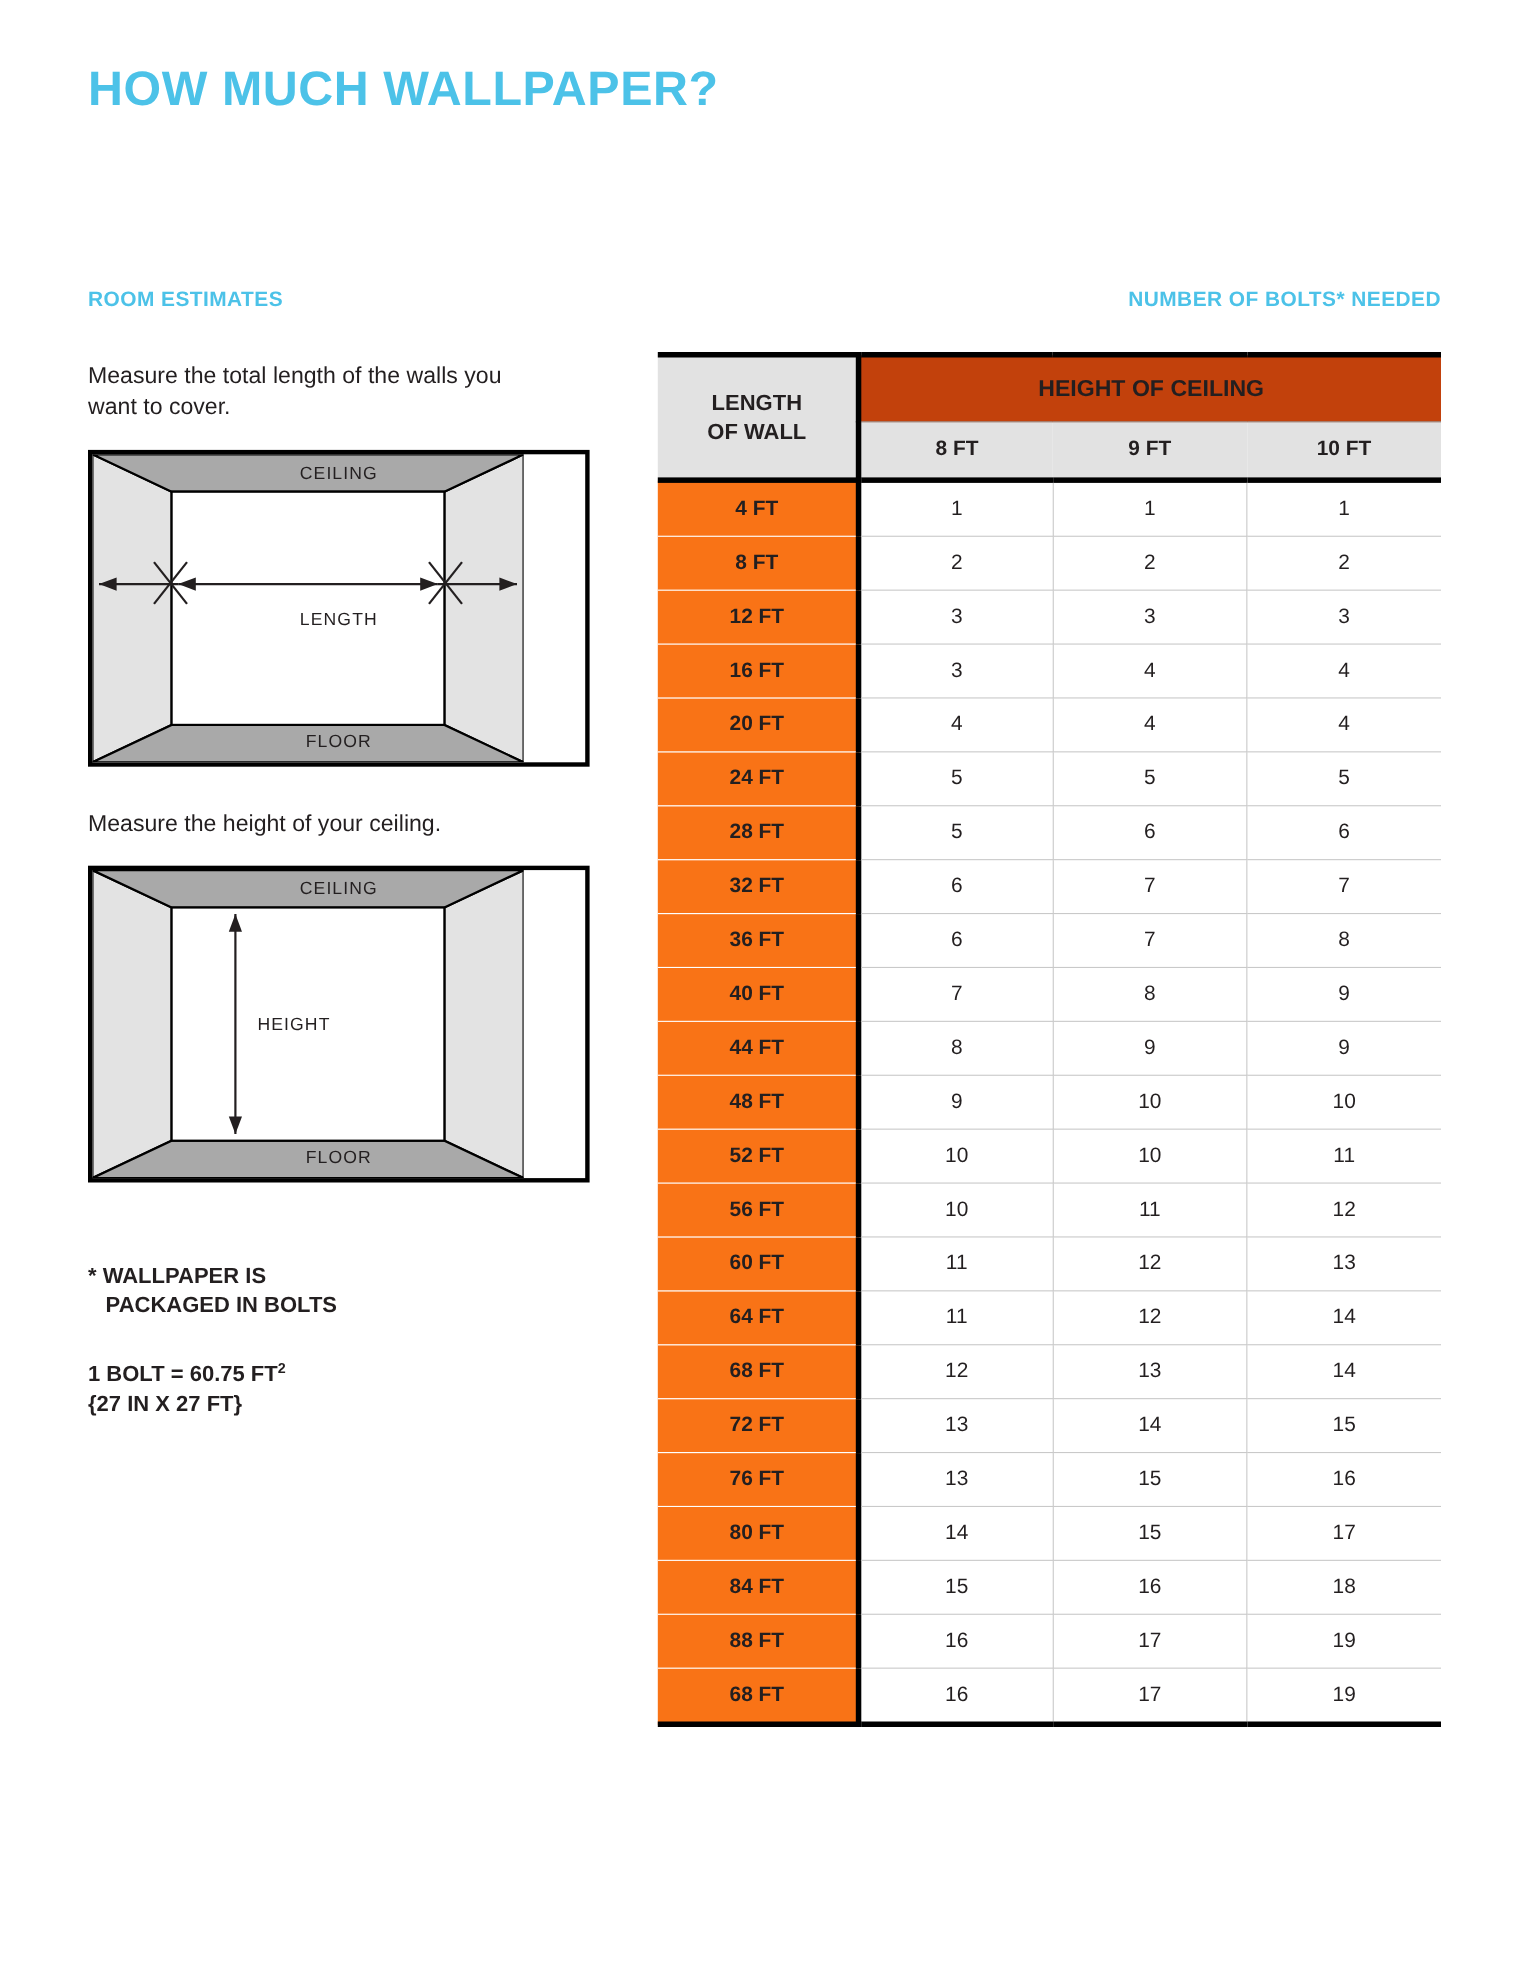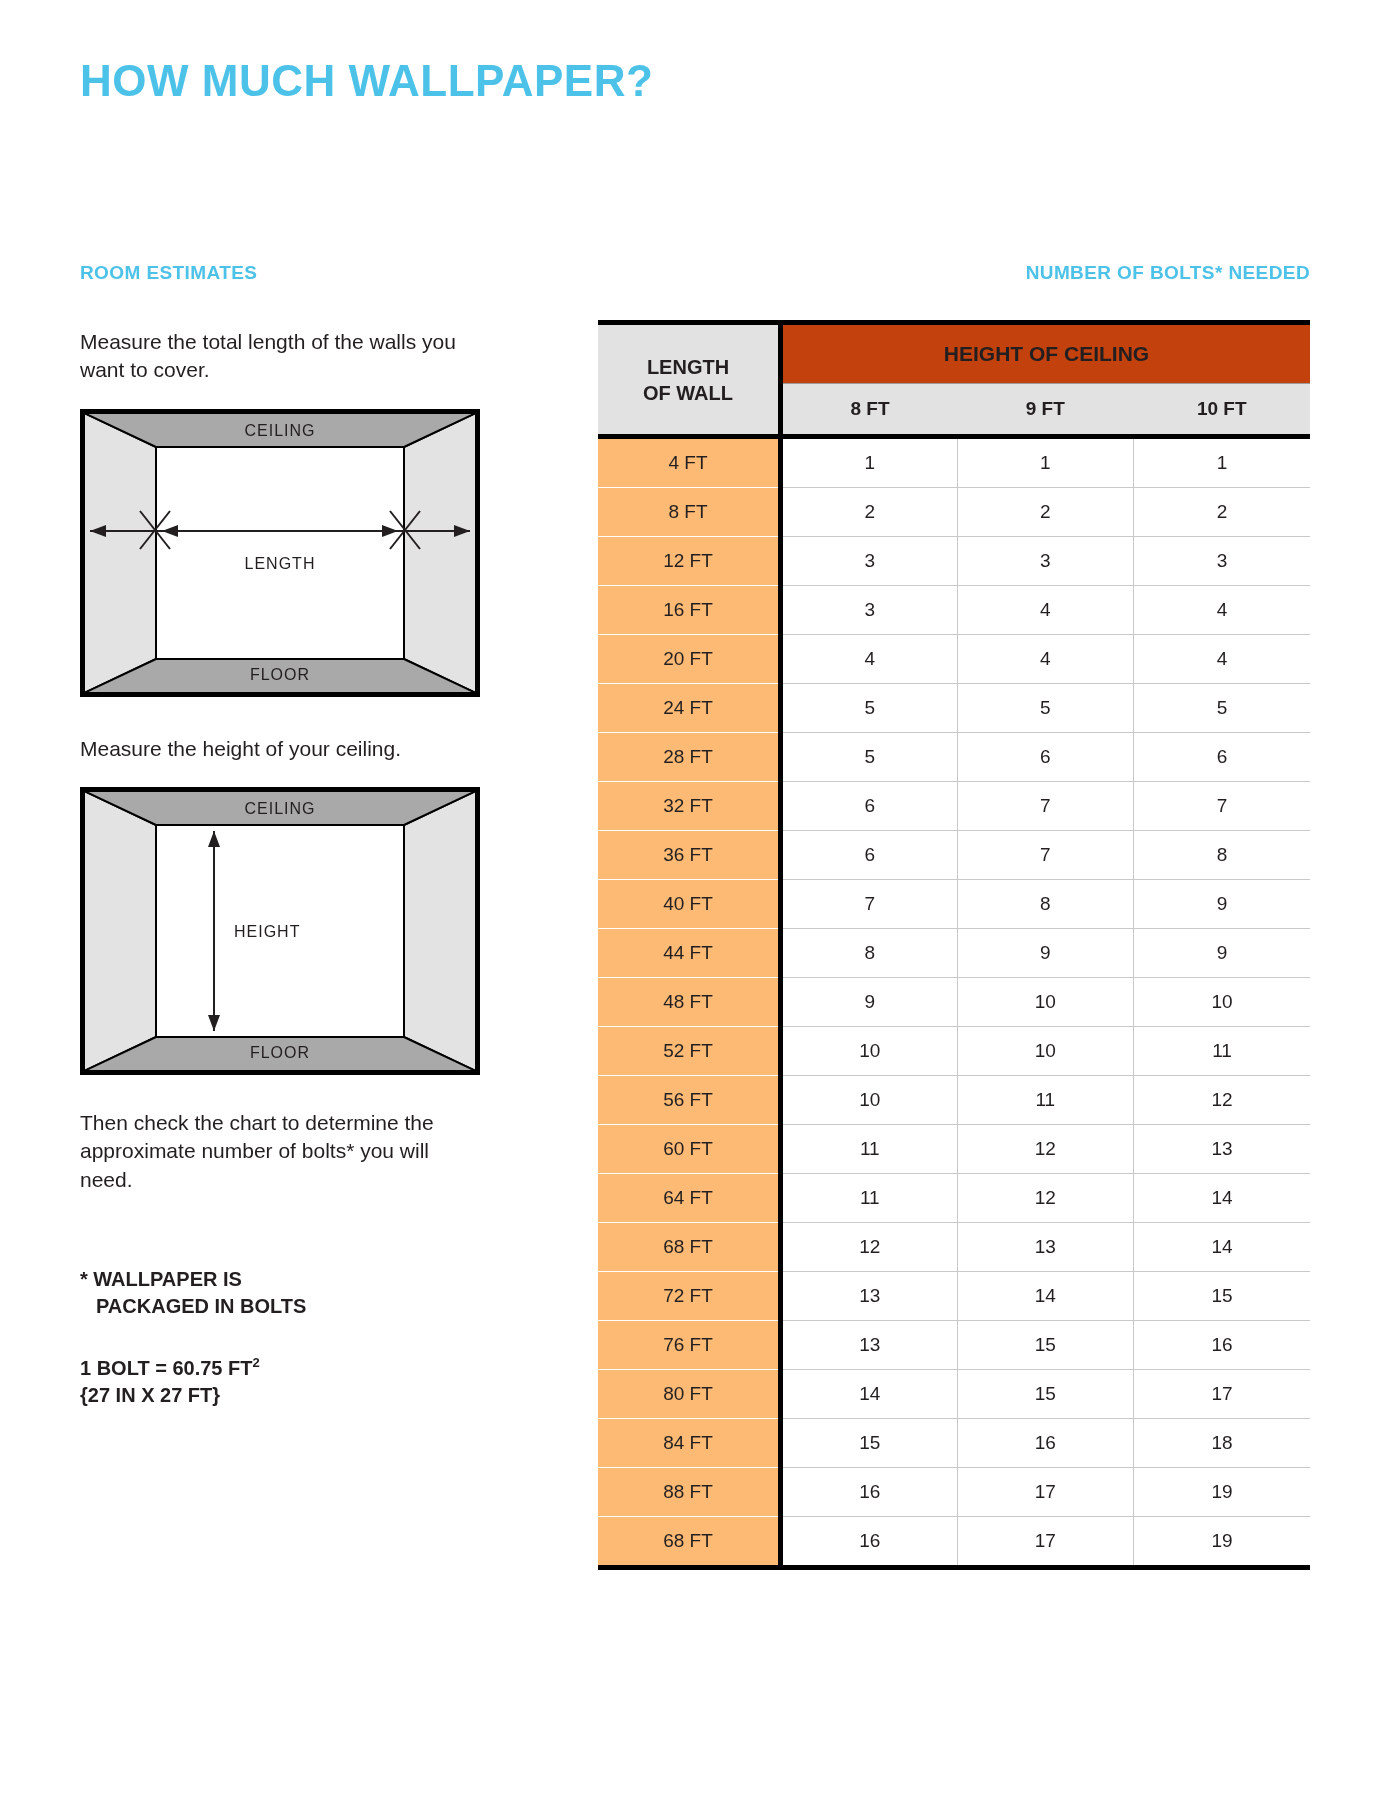--- a/index.html
+++ b/index.html
@@ -62,21 +62,21 @@
     font-weight: bold;
     line-height: 1.35;
     color: #231f20;
     margin-top: 34px;
   }
   .sup { font-size: 13px; vertical-align: super; }
 
   
   .diagram {
     position: relative;
-    width: 400px;
+    width: 456px;
     height: 288px;
     margin-top: 24px;
     border: 4px solid #000;
     box-sizing: border-box;
     background: #ffffff;
   }
   .diagram svg { display: block; }
   .diag-label {
     position: absolute;
     font-size: 16px;
@@ -127,23 +127,23 @@
     border-bottom: 1px solid #9b9b9b;
   }
   .th-sub {
     background: #e2e2e2;
     font-size: 19px;
     font-weight: bold;
     text-align: center;
     height: 50px;
   }
   .row-label {
-    background: #fdba74;
+    background: #f97316;
     font-size: 19px;
-    font-weight: normal;
+    font-weight: bold;
     text-align: center;
     border-right: 5px solid #000;
     border-bottom: 1px solid #ffffff;
     height: 48px;
   }
   .cell {
     font-size: 19px;
     text-align: center;
     height: 48px;
     border-bottom: 1px solid #c9c9c9;
@@ -217,21 +217,20 @@
 
         <line x1="130" y1="40" x2="130" y2="240" stroke="#231f20" stroke-width="2"></line>
         <polygon points="130,40 124,56 136,56" fill="#231f20"></polygon>
         <polygon points="130,240 124,224 136,224" fill="#231f20"></polygon>
       </svg>
       <div class="diag-label" style="left:0; right:0; top:9px; text-align:center;">CEILING</div>
       <div class="diag-label" style="left:0; right:0; bottom:9px; text-align:center;">FLOOR</div>
       <div class="diag-label" style="left:150px; top:132px;">HEIGHT</div>
     </div>
 
-    <div class="body-text para3" style="margin-top:34px;">Then check the chart to determine the approximate number of bolts* you will need.</div>
 
     <div class="note-bold" style="margin-top:72px;">
       <div>* WALLPAPER IS</div>
       <div style="padding-left:16px;">PACKAGED IN BOLTS</div>
     </div>
 
     <div class="note-bold2">
       <div>
         <span>1 BOLT = 60.75 FT</span><span class="sup">2</span>
       </div>

